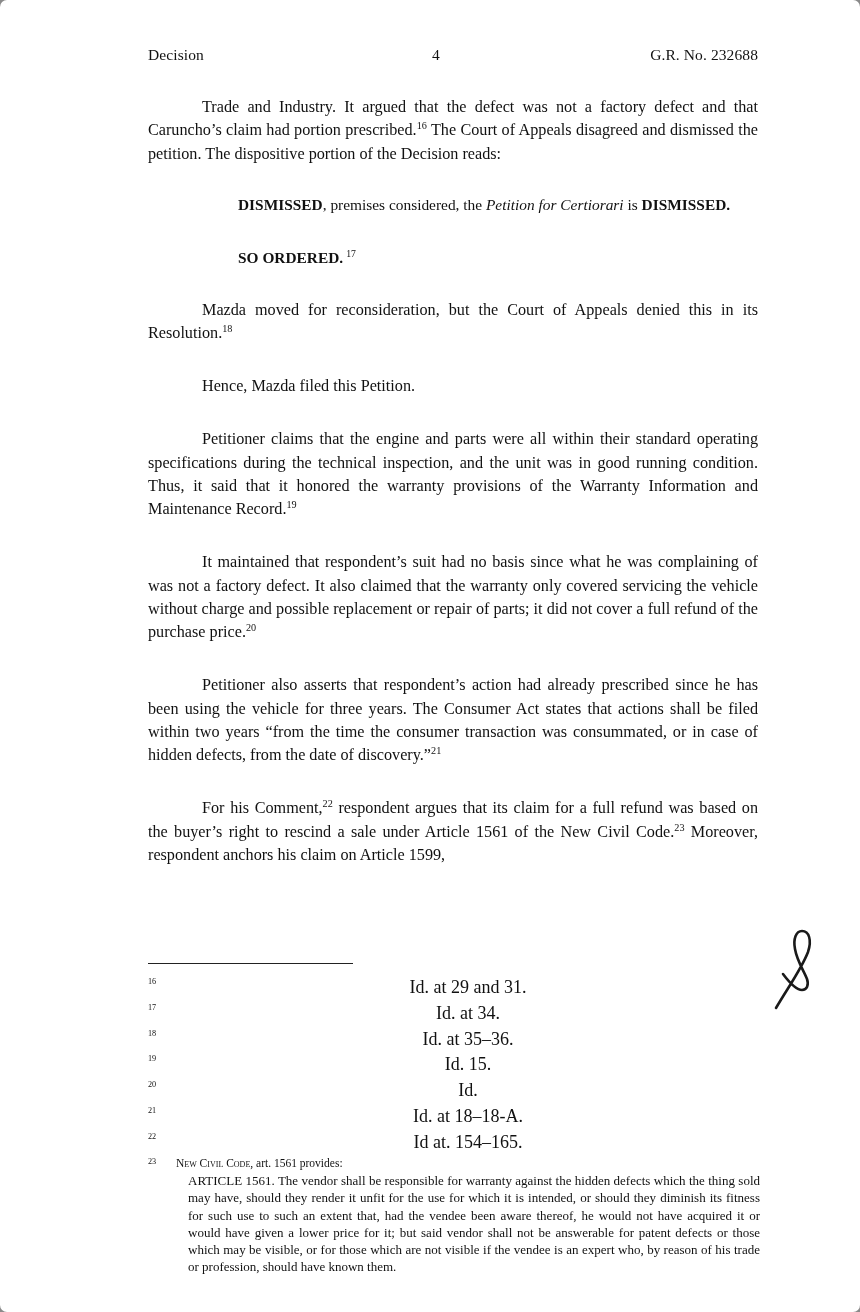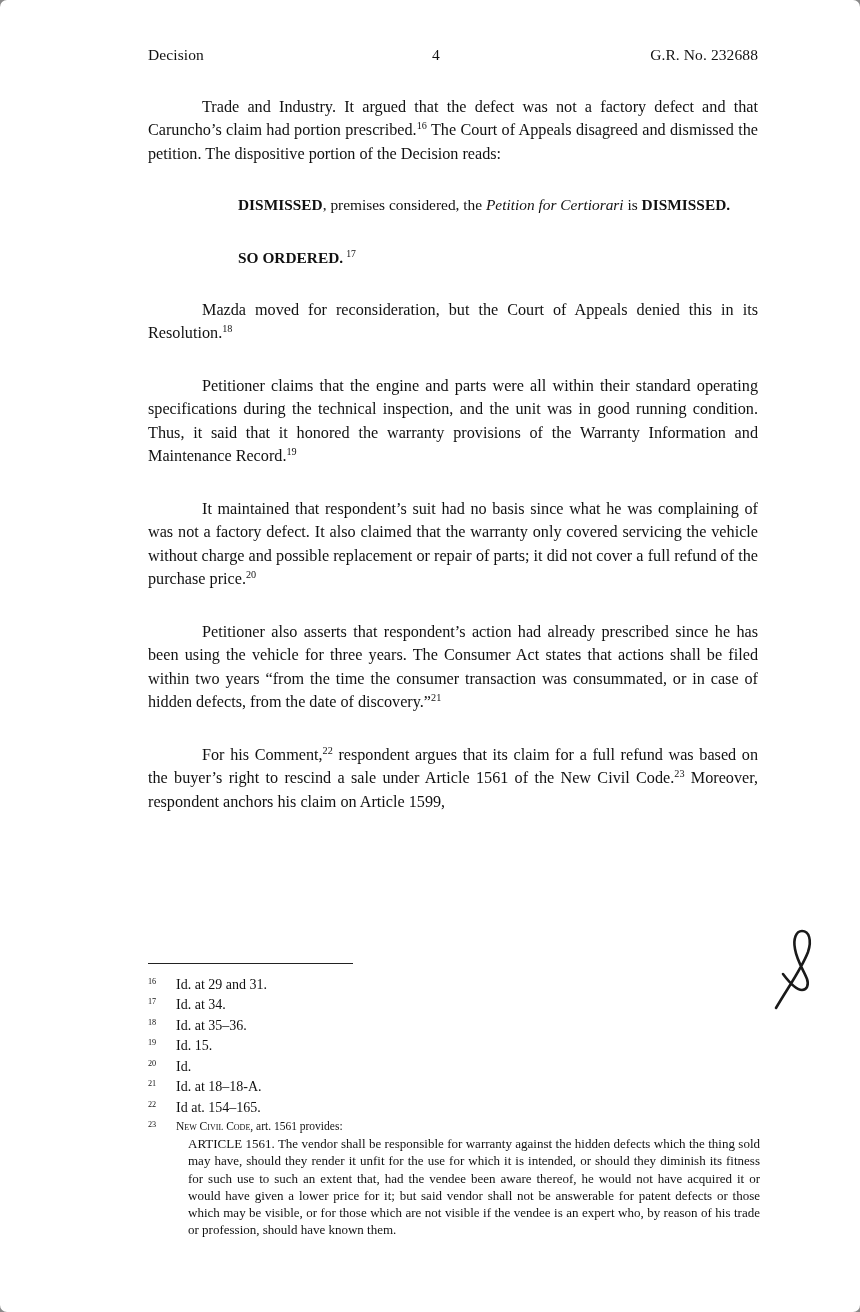--- a/index.html
+++ b/index.html
@@ -111,22 +111,23 @@
     margin-bottom: 2.0px;
   }
   .fn-num {
     flex: 0 0 28px;
     font-size: 8.2px;
     line-height: 1.45;
     padding-top: 0px;
   }
   .fn-text {
     flex: 1 1 auto;
-    font-size: 14px;
+    font-size: 18px;
     line-height: 1.32;
+    text-align: center;
   }
   .fn-text.small {
     font-size: 11.5px;
     line-height: 1.30;
     text-align: justify;
   }
   .smallcaps {
     font-variant: small-caps;
   }
   .fn-sub {
@@ -152,20 +153,21 @@
 
     <p class="para"><span>Trade and Industry.  It argued that the defect was not a factory defect and that Caruncho’s claim had portion prescribed.</span><sup class="fn">16</sup><span>  The Court of Appeals disagreed and dismissed the petition.  The dispositive portion of the Decision reads:</span></p>
 
     <div class="quote-block">
       <p><span class="bold">DISMISSED</span><span>, premises considered, the </span><span class="ital">Petition for Certiorari</span><span> is </span><span class="bold">DISMISSED.</span></p>
       <p class="so-ordered"><span class="bold">SO ORDERED.</span><sup class="fn spaced">17</sup></p>
     </div>
 
     <p class="para gap-lg"><span>Mazda moved for reconsideration, but the Court of Appeals denied this in its Resolution.</span><sup class="fn">18</sup></p>
 
+    <p class="para gap-lg">Hence, Mazda filed this Petition.</p>
 
     <p class="para gap-lg"><span>Petitioner claims that the engine and parts were all within their standard operating specifications during the technical inspection, and the unit was in good running condition.  Thus, it said that it honored the warranty provisions of the Warranty Information and Maintenance Record.</span><sup class="fn">19</sup></p>
 
     <p class="para gap-lg"><span>It maintained that respondent’s suit had no basis since what he was complaining of was not a factory defect.  It also claimed that the warranty only covered servicing the vehicle without charge and possible replacement or repair of parts; it did not cover a full refund of the purchase price.</span><sup class="fn">20</sup></p>
 
     <p class="para gap-lg"><span>Petitioner also asserts that respondent’s action had already prescribed since he has been using the vehicle for three years.  The Consumer Act states that actions shall be filed within two years “from the time the consumer transaction was consummated, or in case of hidden defects, from the date of discovery.”</span><sup class="fn">21</sup></p>
 
     <p class="para gap-lg"><span>For his Comment,</span><sup class="fn">22</sup><span> respondent argues that its claim for a full refund was based on the buyer’s right to rescind a sale under Article 1561 of the New Civil Code.</span><sup class="fn">23</sup><span> Moreover, respondent anchors his claim on Article 1599,</span></p>
 
   </div>

